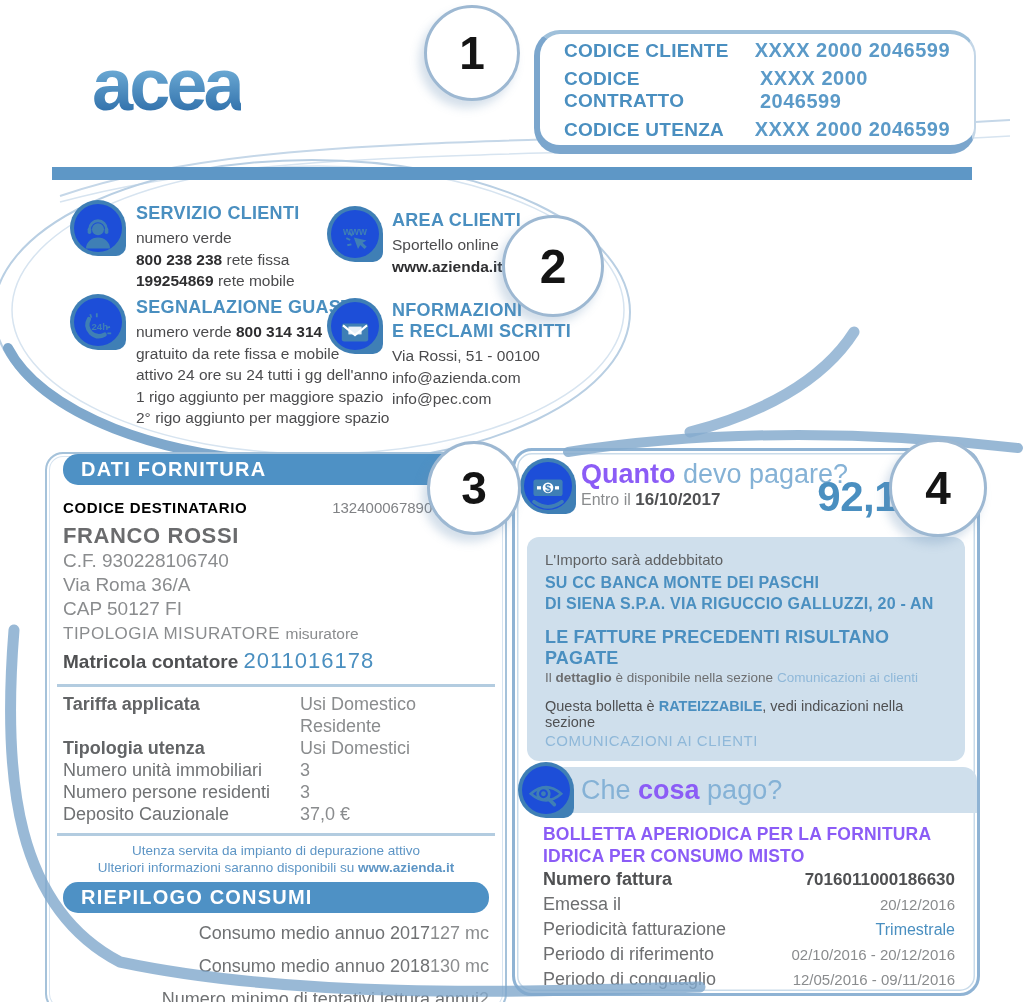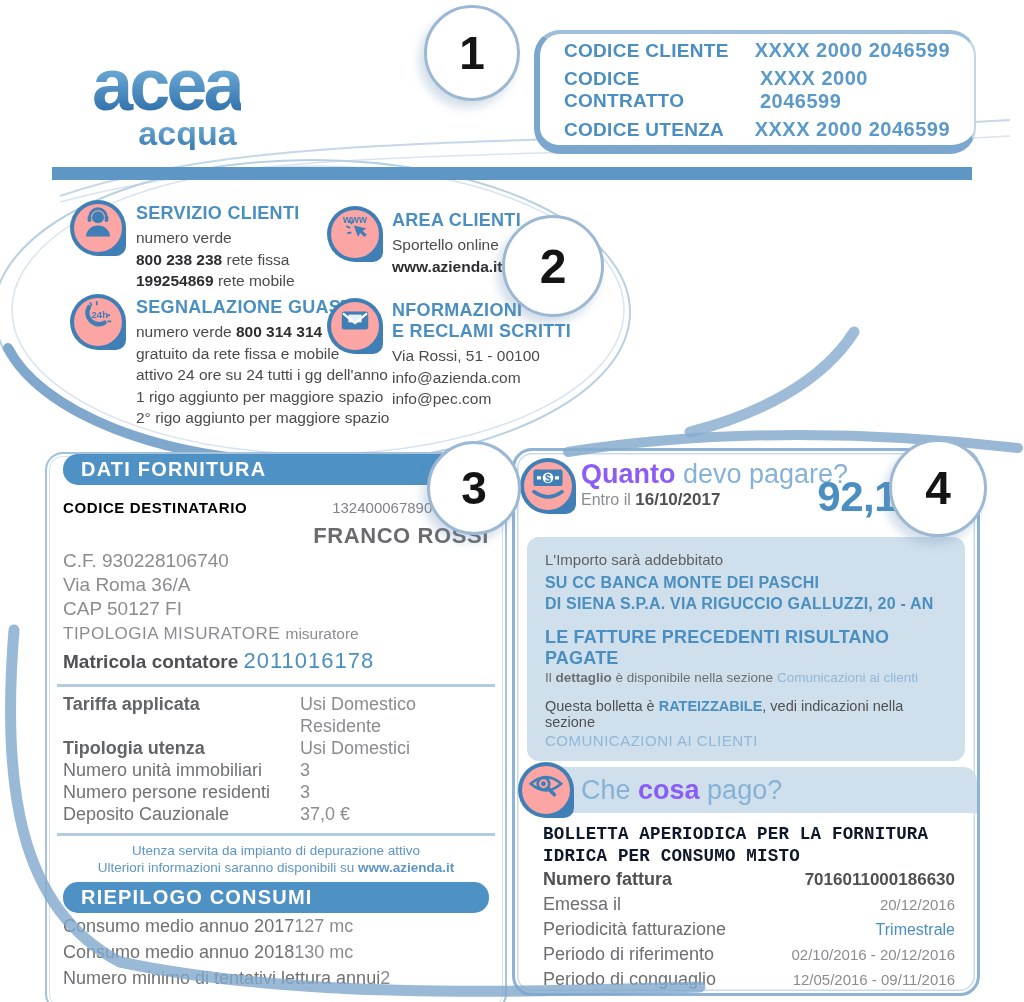--- a/index.html
+++ b/index.html
@@ -28,22 +28,22 @@
   .callout{position:absolute;z-index:30;background:#fff;border:3px solid #9db8d2;border-radius:50%;
     display:flex;align-items:center;justify-content:center;font-weight:bold;color:#141414;
     box-shadow:-5px 7px 10px rgba(100,140,180,.28);}
   .c1{left:424px;top:5px;width:90px;height:90px;font-size:46px;}
   .c2{left:502px;top:215px;width:96px;height:96px;font-size:48px;}
   .c3{left:427px;top:441px;width:88px;height:88px;font-size:46px;}
   .c4{left:889px;top:439px;width:92px;height:92px;font-size:46px;}
 
   
   .badge{position:absolute;width:56px;height:56px;background:#3f7fb5;border-radius:50% 50% 10px 50%;z-index:15;}
-  .badge .inner{position:absolute;inset:4px;background:#fca5a5;border-radius:50%;
-    display:flex;align-items:flex-start;justify-content:center;overflow:hidden;}
+  .badge .inner{position:absolute;inset:4px;background:#1d4ed8;border-radius:50%;
+    display:flex;align-items:flex-end;justify-content:center;overflow:hidden;}
   .b-servizio{left:70px;top:200px;}
   .b-area{left:327px;top:206px;}
   .b-guasti{left:70px;top:294px;}
   .b-reclami{left:327px;top:298px;}
   .b-money{left:520px;top:458px;}
   .b-eye{left:518px;top:762px;}
 
   .cblock{position:absolute;z-index:5;}
   .t-servizio{left:136px;top:203px;}
   .t-area{left:392px;top:210px;}
@@ -57,36 +57,36 @@
   .boxL{position:absolute;left:45px;top:452px;width:462px;height:560px;background:#fff;z-index:10;
     border:2px solid #a5c2da;border-radius:18px;
     box-shadow:inset 0 0 0 2px #fff, inset 0 0 0 3px #d7e4f0;box-sizing:border-box;}
   .boxL-in{padding:0 16px 0;}
   .pill{background:#4e91c5;border-radius:15px;color:#fff;font-weight:bold;letter-spacing:1.2px;
     font-size:20px;padding:4px 0 4px 18px;}
   .row-cd{display:flex;justify-content:space-between;align-items:baseline;margin-top:14px;}
   .lab-cd{font-size:15px;font-weight:bold;color:#000000;letter-spacing:.6px;}
   .val-cd{font-size:15px;color:#808285;}
   .val-cd .light{color:#c4c6c8;}
-  .name{font-size:22px;font-weight:bold;color:#6a6b6d;letter-spacing:.6px;margin-top:7px;text-align:right;}
+  .name{font-size:22px;font-weight:bold;color:#6a6b6d;letter-spacing:.6px;margin-top:7px;}
   .addr{font-size:19px;color:#8a8c8e;line-height:24px;}
   .mis-lab{font-size:17px;color:#8a8c8e;letter-spacing:.5px;}
   .mis-val{font-size:15.5px;color:#8a8c8e;}
   .matricola{margin-top:2px;line-height:26px;}
   .mat-lab{font-size:19px;font-weight:bold;color:#4f5052;}
   .mat-val{font-size:22px;font-weight:normal;color:#4a8fc0;letter-spacing:1px;}
   .divider{border:none;border-top:3px solid #b3cce0;margin:8px -6px 6px;}
   .frow{display:flex;font-size:18px;line-height:22px;color:#6f7173;}
   .frow .fl{width:237px;flex:none;}
   .frow .fv{color:#8a8c8e;}
   .frow.fb .fl{font-weight:bold;color:#626466;}
   .note{text-align:center;font-size:13.5px;color:#5d95c5;line-height:17px;margin-top:3px;}
   .note .nb{font-weight:bold;}
   .pill2{margin-top:6px;}
-  .rrow{display:flex;justify-content:flex-start;font-size:18px;line-height:25px;color:#6f7173;margin-top:1px;}
+  .rrow{display:flex;justify-content:flex-end;font-size:18px;line-height:25px;color:#6f7173;margin-top:8px;}
   .rrow .rv{color:#8a8c8e;}
 
   
   .boxR{position:absolute;left:512px;top:448px;width:468px;height:548px;background:#fff;z-index:10;
     border:3px solid #8fb3d4;border-radius:20px;
     box-shadow:inset 0 0 0 2px #fff, inset 0 0 0 3.5px #c9dbea;box-sizing:border-box;}
   .boxR-in{position:relative;width:100%;height:100%;}
   .payhead{position:absolute;left:66px;top:8px;}
   .payt{font-size:27px;line-height:30px;}
   .pq{font-weight:bold;color:#8b5cf6;}
@@ -101,21 +101,21 @@
   .p2{font-size:16px;font-weight:bold;color:#4a8fc0;line-height:21px;letter-spacing:.2px;margin-top:4px;}
   .p3{font-size:18px;font-weight:bold;color:#4a8fc0;margin-top:13px;letter-spacing:.2px;}
   .p4{font-size:13.5px;color:#6d6e70;margin-top:1px;}
   .p4 .db{font-weight:bold;}
   .p4 .link{color:#8fb8d9;}
   .p5{font-size:14.5px;color:#4f5052;margin-top:13px;}
   .p5 .rb{font-weight:bold;color:#4a8fc0;}
   .p6{font-size:15px;color:#8fb8d9;letter-spacing:.5px;margin-top:2px;}
   .cosabar{position:absolute;left:34px;right:0;top:316px;height:46px;background:#cfdfec;border-radius:14px 14px 0 14px;}
   .cosat{position:absolute;left:66px;top:322px;font-size:27px;line-height:34px;}
-  .desc{position:absolute;left:28px;top:372px;font-size:17.5px;font-weight:bold;color:#0f172a;line-height:22px;letter-spacing:.2px;font-family:Liberation Mono, monospace;}
+  .desc{position:absolute;left:28px;top:372px;font-size:17.5px;font-weight:bold;color:#8b5cf6;line-height:22px;letter-spacing:.2px;}
   .irow{position:absolute;left:28px;right:22px;display:flex;justify-content:space-between;align-items:baseline;
     font-size:18px;color:#6d6e70;}
   .irow .iv{font-size:15px;color:#8a8c8e;}
   .irow.ib,.irow.ib .iv{font-weight:bold;color:#4f5052;}
   .irow.ib .iv{font-size:17px;}
   .irow .iv.accent{color:#4a8fc0;font-size:16px;}
   .ir0{top:418px;} .ir1{top:443px;} .ir2{top:468px;} .ir3{top:493px;} .ir4{top:518px;}
 </style>
 </head>
 <body>
@@ -127,21 +127,20 @@
     <path d="M 60 202 C 280 142 540 162 1010 136" stroke="#d7e4f0" stroke-width="1.5" fill="none"></path>
     <ellipse cx="312" cy="312" rx="318" ry="152" stroke="#b9cfe3" stroke-width="2" fill="none"></ellipse>
     <ellipse cx="318" cy="310" rx="306" ry="144" stroke="#d7e4f0" stroke-width="1.5" fill="none"></ellipse>
     <path d="M 8 348 A 312 150 0 0 0 300 462" stroke="#7fa8cc" stroke-width="10" fill="none" stroke-linecap="round"></path>
   </svg>
 
   <div class="topbar"></div>
 
   <div class="logo">
     <span class="main">acea</span>
-    <span class="sub">acqua</span>
   </div>
 
   <div class="codes">
     <div class="crow">
       <span class="clabel">CODICE CLIENTE</span>
       <span class="cvalue">XXXX 2000 2046599</span>
     </div>
     <div class="crow">
       <span class="clabel">CODICE CONTRATTO</span>
       <span class="cvalue">XXXX 2000 2046599</span>

